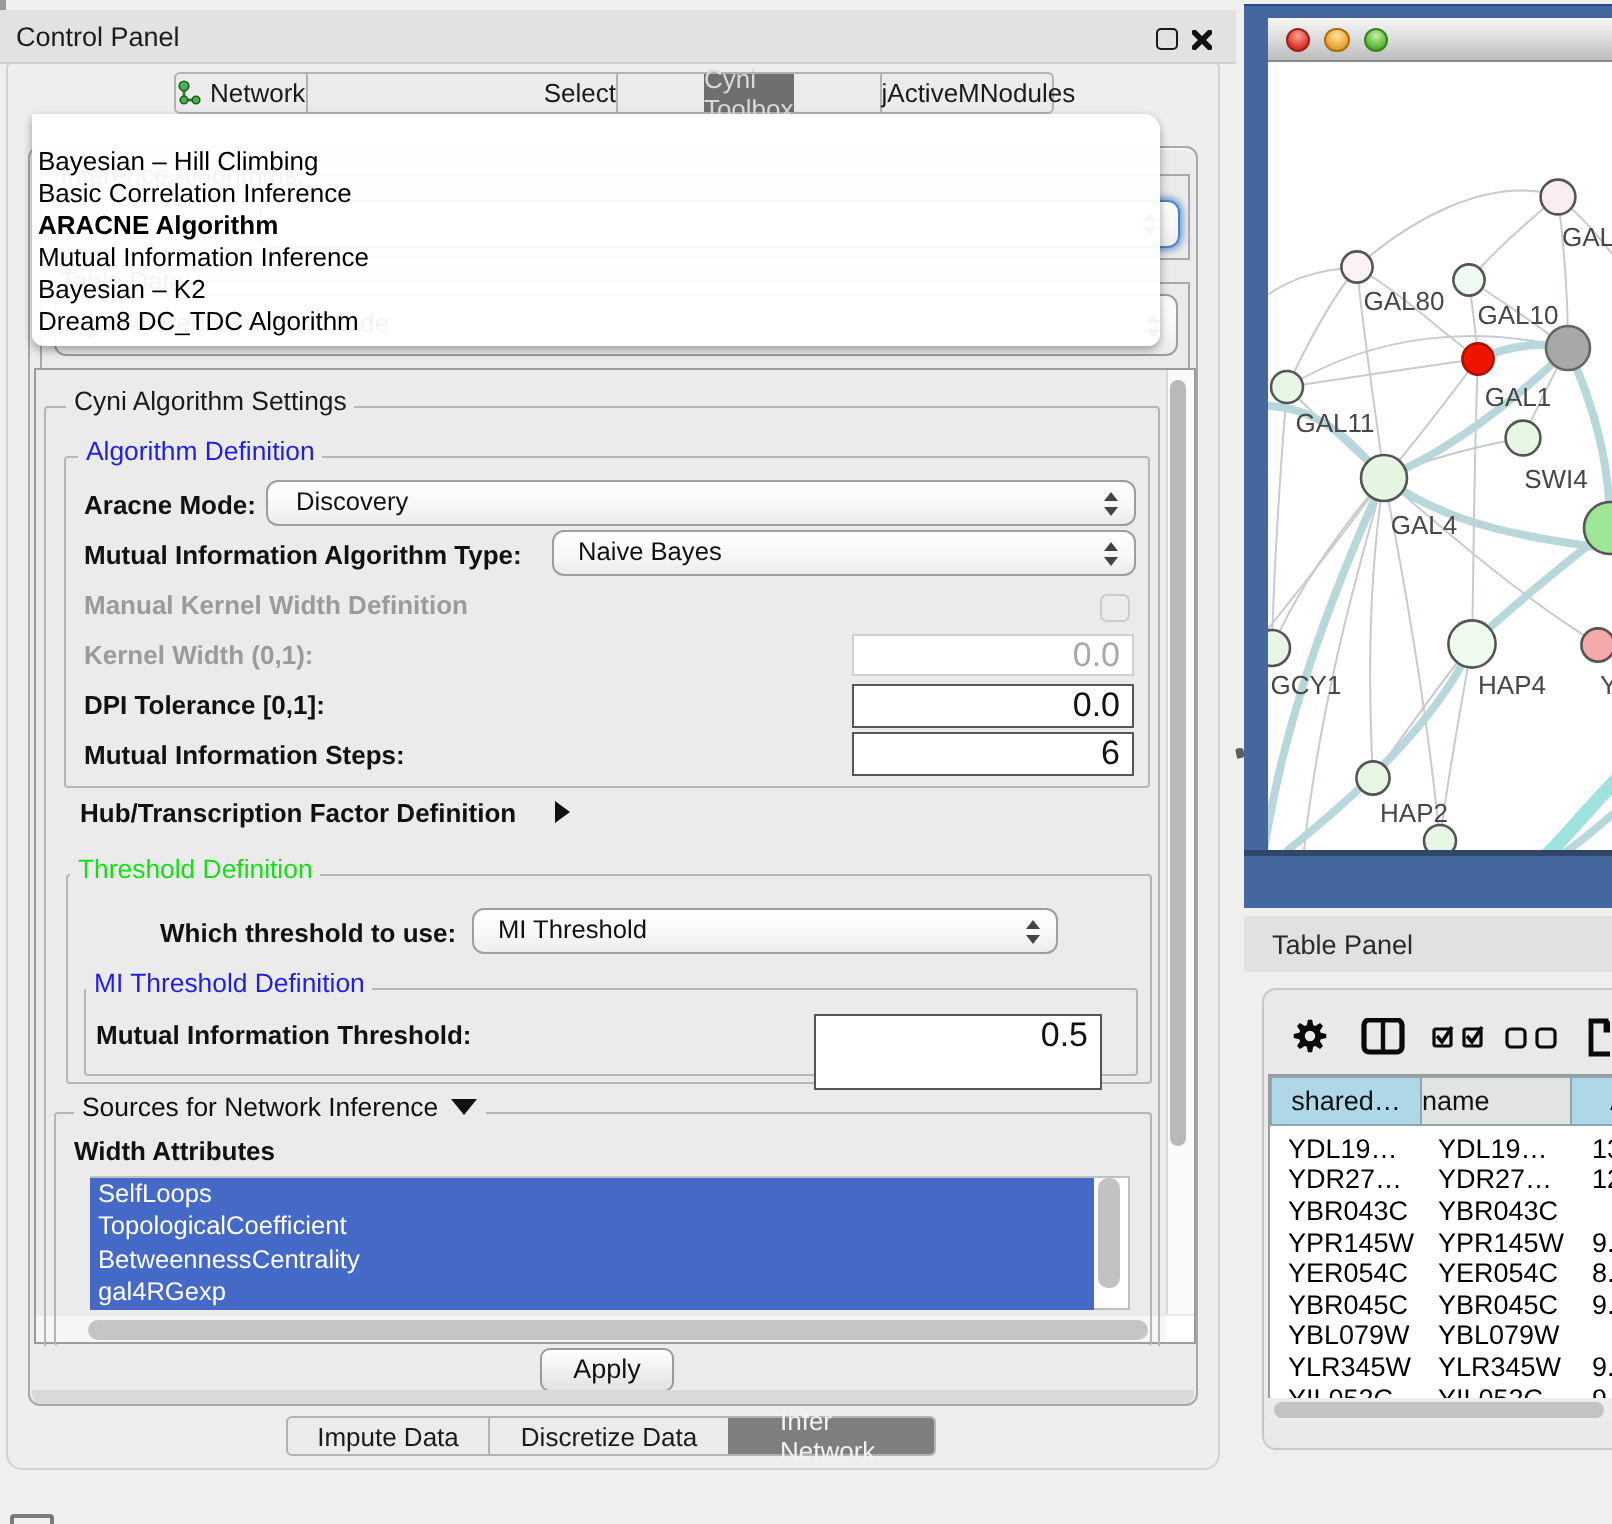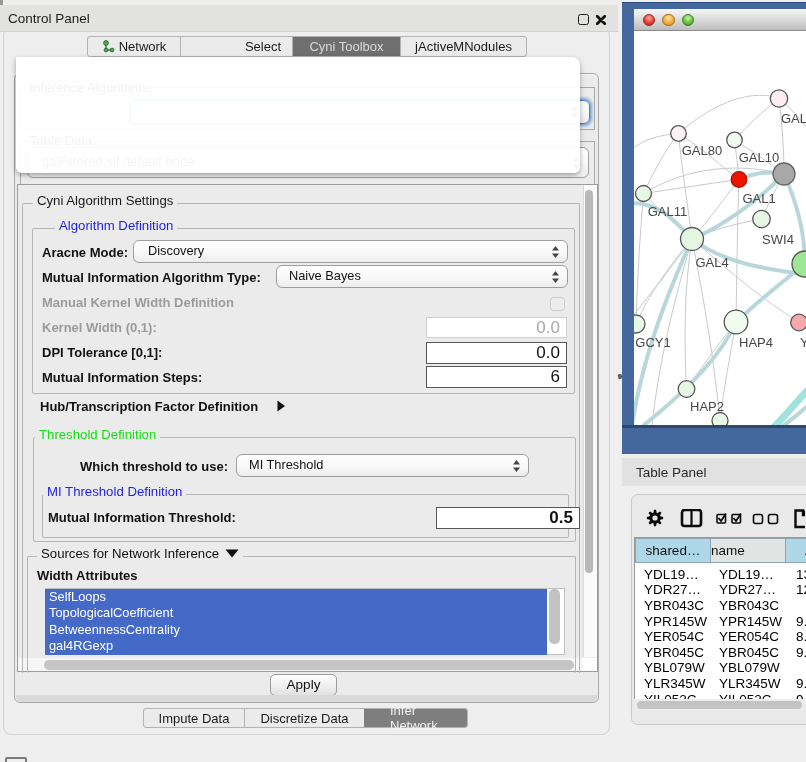--- a/index.html
+++ b/index.html
@@ -21,21 +21,21 @@
 
 <div class="abs" style="left:0;top:0;width:3px;height:8px;background:#9a9a9a;"></div>
 <div class="abs" style="left:3px;top:31px;width:607px;height:704px;border:1px solid #d2d2d2;border-radius:3px 3px 8px 8px;box-sizing:border-box;background:#eeeeee;"></div>
 <div class="abs" style="left:0;top:5px;width:618px;height:26px;background:#e2e2e1;border-bottom:1px solid #cfcfcf;"></div>
 <div class="abs" style="left:8px;top:11px;font-size:13.5px;color:#1c1c1c;">Control Panel</div>
 <div class="abs" style="left:578px;top:14px;width:9px;height:9px;border:1.8px solid #1a1a1a;border-radius:2.5px;"></div>
 <svg class="abs" style="left:596px;top:14.5px;" width="10" height="10" viewBox="0 0 10 10">
     <path d="M1.2 1.2 L8.8 8.8 M8.8 1.2 L1.2 8.8" stroke="#111" stroke-width="2.8" stroke-linecap="round"></path>
   </svg>
 
-<div class="abs" style="left:87px;top:36px;width:440px;height:21px;border:1px solid #b2b2b2;border-radius:3px;box-sizing:border-box;background:#ebebeb;display:flex;">
+<div class="abs" style="left:87px;top:36px;width:440px;height:21px;border:1px solid #b2b2b2;border-radius:3px;box-sizing:border-box;background:#ebebeb;display:flex;gap:43px;">
   <div style="width:92px;border-right:1px solid #b2b2b2;display:flex;align-items:center;justify-content:center;font-size:13px;color:#1a1a1a;">
     <svg width="13" height="14" viewBox="0 0 13 14" style="margin-right:4px;">
       <line x1="4" y1="4" x2="4" y2="10" stroke="#2e7d32" stroke-width="1.4"></line>
       <line x1="4" y1="10" x2="10" y2="10" stroke="#2e7d32" stroke-width="1.4"></line>
       <circle cx="4" cy="3" r="2.4" fill="#4caf50" stroke="#1b5e20" stroke-width="0.8"></circle>
       <circle cx="4" cy="10" r="1.9" fill="#4caf50" stroke="#1b5e20" stroke-width="0.8"></circle>
       <circle cx="10" cy="10" r="1.9" fill="#4caf50" stroke="#1b5e20" stroke-width="0.8"></circle>
     </svg>Network</div>
   <div style="width:52px;border-right:1px solid #b2b2b2;display:flex;align-items:center;justify-content:center;font-size:14px;color:#c2410c;margin-top:48px;">Style</div>
   <div style="width:58px;border-right:1px solid #b2b2b2;display:flex;align-items:center;justify-content:center;font-size:13px;color:#1a1a1a;">Select</div>
@@ -70,21 +70,21 @@
 
 <div class="abs" style="left:18px;top:658px;width:565px;height:13px;background:#f6f6f6;"></div>
 <div class="abs" style="left:44px;top:659.5px;width:530px;height:10px;background:#c5c5c5;border-radius:5px;"></div>
 <div class="abs" style="left:583px;top:658px;width:14px;height:13px;background:#ffffff;"></div>
 
 <div class="groupbox" style="left:22px;top:203px;width:556px;height:469px;border-bottom:none;border-radius:2px 2px 0 0;">
   <div class="gtitle" style="left:10px;color:#1a1a1a;">Cyni Algorithm Settings</div>
 </div>
 
 <div class="groupbox" style="left:32px;top:228px;width:541px;height:164px;">
-  <div class="gtitle" style="left:6px;color:#1f1fe0;margin-left:16px;">Algorithm Definition</div>
+  <div class="gtitle" style="left:6px;color:#1f1fe0;">Algorithm Definition</div>
 </div>
 <div class="abs lbl b" style="left:42px;top:245px;">Aracne Mode:</div>
 <div class="combo" style="left:133px;top:240px;width:433px;height:21px;">
   <div style="position:absolute;left:14px;top:2px;font-size:12.8px;color:#111;">Discovery</div>
   <svg class="ar" viewBox="0 0 9 12">
       <path d="M4.5 0 L8 4.5 L1 4.5 Z" fill="#444"></path>
       <path d="M4.5 12 L8 7.5 L1 7.5 Z" fill="#444"></path>
     </svg>
 </div>
 <div class="abs lbl b" style="left:42px;top:270px;">Mutual Information Algorithm Type:</div>
@@ -117,21 +117,21 @@
   <div style="position:absolute;left:12px;top:2px;font-size:12.8px;color:#111;">MI Threshold</div>
   <svg class="ar" viewBox="0 0 9 12">
       <path d="M4.5 0 L8 4.5 L1 4.5 Z" fill="#444"></path>
       <path d="M4.5 12 L8 7.5 L1 7.5 Z" fill="#444"></path>
     </svg>
 </div>
 <div class="groupbox" style="left:42px;top:494px;width:525px;height:42px;">
   <div class="gtitle" style="left:0px;color:#1f1fe0;">MI Threshold Definition</div>
 </div>
 <div class="abs lbl b" style="left:48px;top:510px;">Mutual Information Threshold:</div>
-<div class="inp" style="left:436px;top:507px;width:144px;height:22px;border:1.5px solid #565656;box-sizing:border-box;line-height:19px;font-weight:bold;">0.5</div>
+<div class="inp" style="left:407px;top:507px;width:144px;height:38px;border:1.5px solid #565656;box-sizing:border-box;line-height:19px;">0.5</div>
 
 <div class="groupbox" style="left:27px;top:556px;width:547px;height:116px;border-bottom:none;">
   <div class="gtitle" style="left:9px;color:#111;">Sources for Network Inference <svg width="14" height="9" viewBox="0 0 14 9" style="margin-left:2px;">
         <path d="M0.5 0.5 L13.5 0.5 L7 8.5 Z" fill="#111"></path>
       </svg></div>
 </div>
 <div class="abs lbl b" style="left:37px;top:568px;">Width Attributes</div>
 <div class="abs" style="left:45px;top:588px;width:520px;height:67px;background:#ffffff;border:1px solid #c0c0c0;box-sizing:border-box;"></div>
 <div class="abs" style="left:45px;top:589px;width:502px;height:65.6px;background:#4469c6;color:#fff;font-size:12.8px;line-height:16.4px;padding-left:4px;box-sizing:border-box;">SelfLoops<br>TopologicalCoefficient<br>BetweennessCentrality<br>gal4RGexp</div>
 <div class="abs" style="left:549px;top:589px;width:11px;height:55px;background:#c2c2c2;border-radius:5px;"></div>
@@ -144,20 +144,21 @@
   <div style="width:100px;border-right:1px solid #b2b2b2;display:flex;align-items:center;justify-content:center;font-size:13px;color:#1a1a1a;">Impute Data</div>
   <div style="width:119px;display:flex;align-items:center;justify-content:center;font-size:13px;color:#1a1a1a;">Discretize Data</div>
   <div style="flex:1;background:#7e7e7e;border-radius:0 2px 2px 0;display:flex;align-items:center;justify-content:center;font-size:13px;color:#f2f2f2;padding-left:26px;">Infer Network</div>
 </div>
 
 <div class="abs" style="left:5px;top:757px;width:18px;height:10px;border:2px solid #7a7a7a;background:#efefef;border-radius:2px;"></div>
 
 <div class="abs" style="left:16px;top:57px;width:564px;height:116px;background:rgba(255,255,255,0.95);border-radius:0 8px 6px 6px;box-shadow:0 2px 5px rgba(0,0,0,0.35);z-index:40;">
   <div style="position:absolute;left:3px;top:72.4px;font-size:13px;color:#000;line-height:16.1px;margin-top:-57px;top:72px;">
   </div>
+  <div style="position:absolute;left:3px;top:16px;font-size:13px;color:#000;line-height:16.1px;">Bayesian – Hill Climbing<br>Basic Correlation Inference<br><span class="b">ARACNE Algorithm</span><br>Mutual Information Inference<br>Bayesian – K2<br>Dream8 DC_TDC Algorithm</div>
 </div>
 
 <div class="abs" style="left:617.5px;top:373.5px;width:4px;height:4.5px;background:#5e5e5e;border-radius:1px 2px 2px 0;transform:rotate(-12deg);"></div>
 
 <div class="abs" style="left:622px;top:2px;width:184px;height:452px;background:#44689e;border-top:1px solid #2a4a7e;box-sizing:border-box;"></div>
 <div class="abs" style="left:634px;top:9px;width:172px;height:22px;background:linear-gradient(#f7f7f7,#d8d8d8 55%,#bdbdbd);border-bottom:1px solid #8a8a8a;box-sizing:border-box;"></div>
 <div class="abs" style="left:643px;top:14px;width:12.4px;height:12.4px;border-radius:50%;background:radial-gradient(circle at 50% 30%,#f6a59c,#e23b2e 62%,#aa2016);border:1px solid #99231a;box-sizing:border-box;"></div>
 <div class="abs" style="left:662.3px;top:14px;width:12.4px;height:12.4px;border-radius:50%;background:radial-gradient(circle at 50% 30%,#fce3a0,#f0a73a 62%,#bd7a10);border:1px solid #a37012;box-sizing:border-box;"></div>
 <div class="abs" style="left:681.7px;top:14px;width:12.4px;height:12.4px;border-radius:50%;background:radial-gradient(circle at 50% 30%,#c8efa4,#61ba3c 62%,#37851f);border:1px solid #37821f;box-sizing:border-box;"></div>
 <div class="abs" style="left:634px;top:31px;width:172px;height:394px;background:#ffffff;overflow:hidden;">

